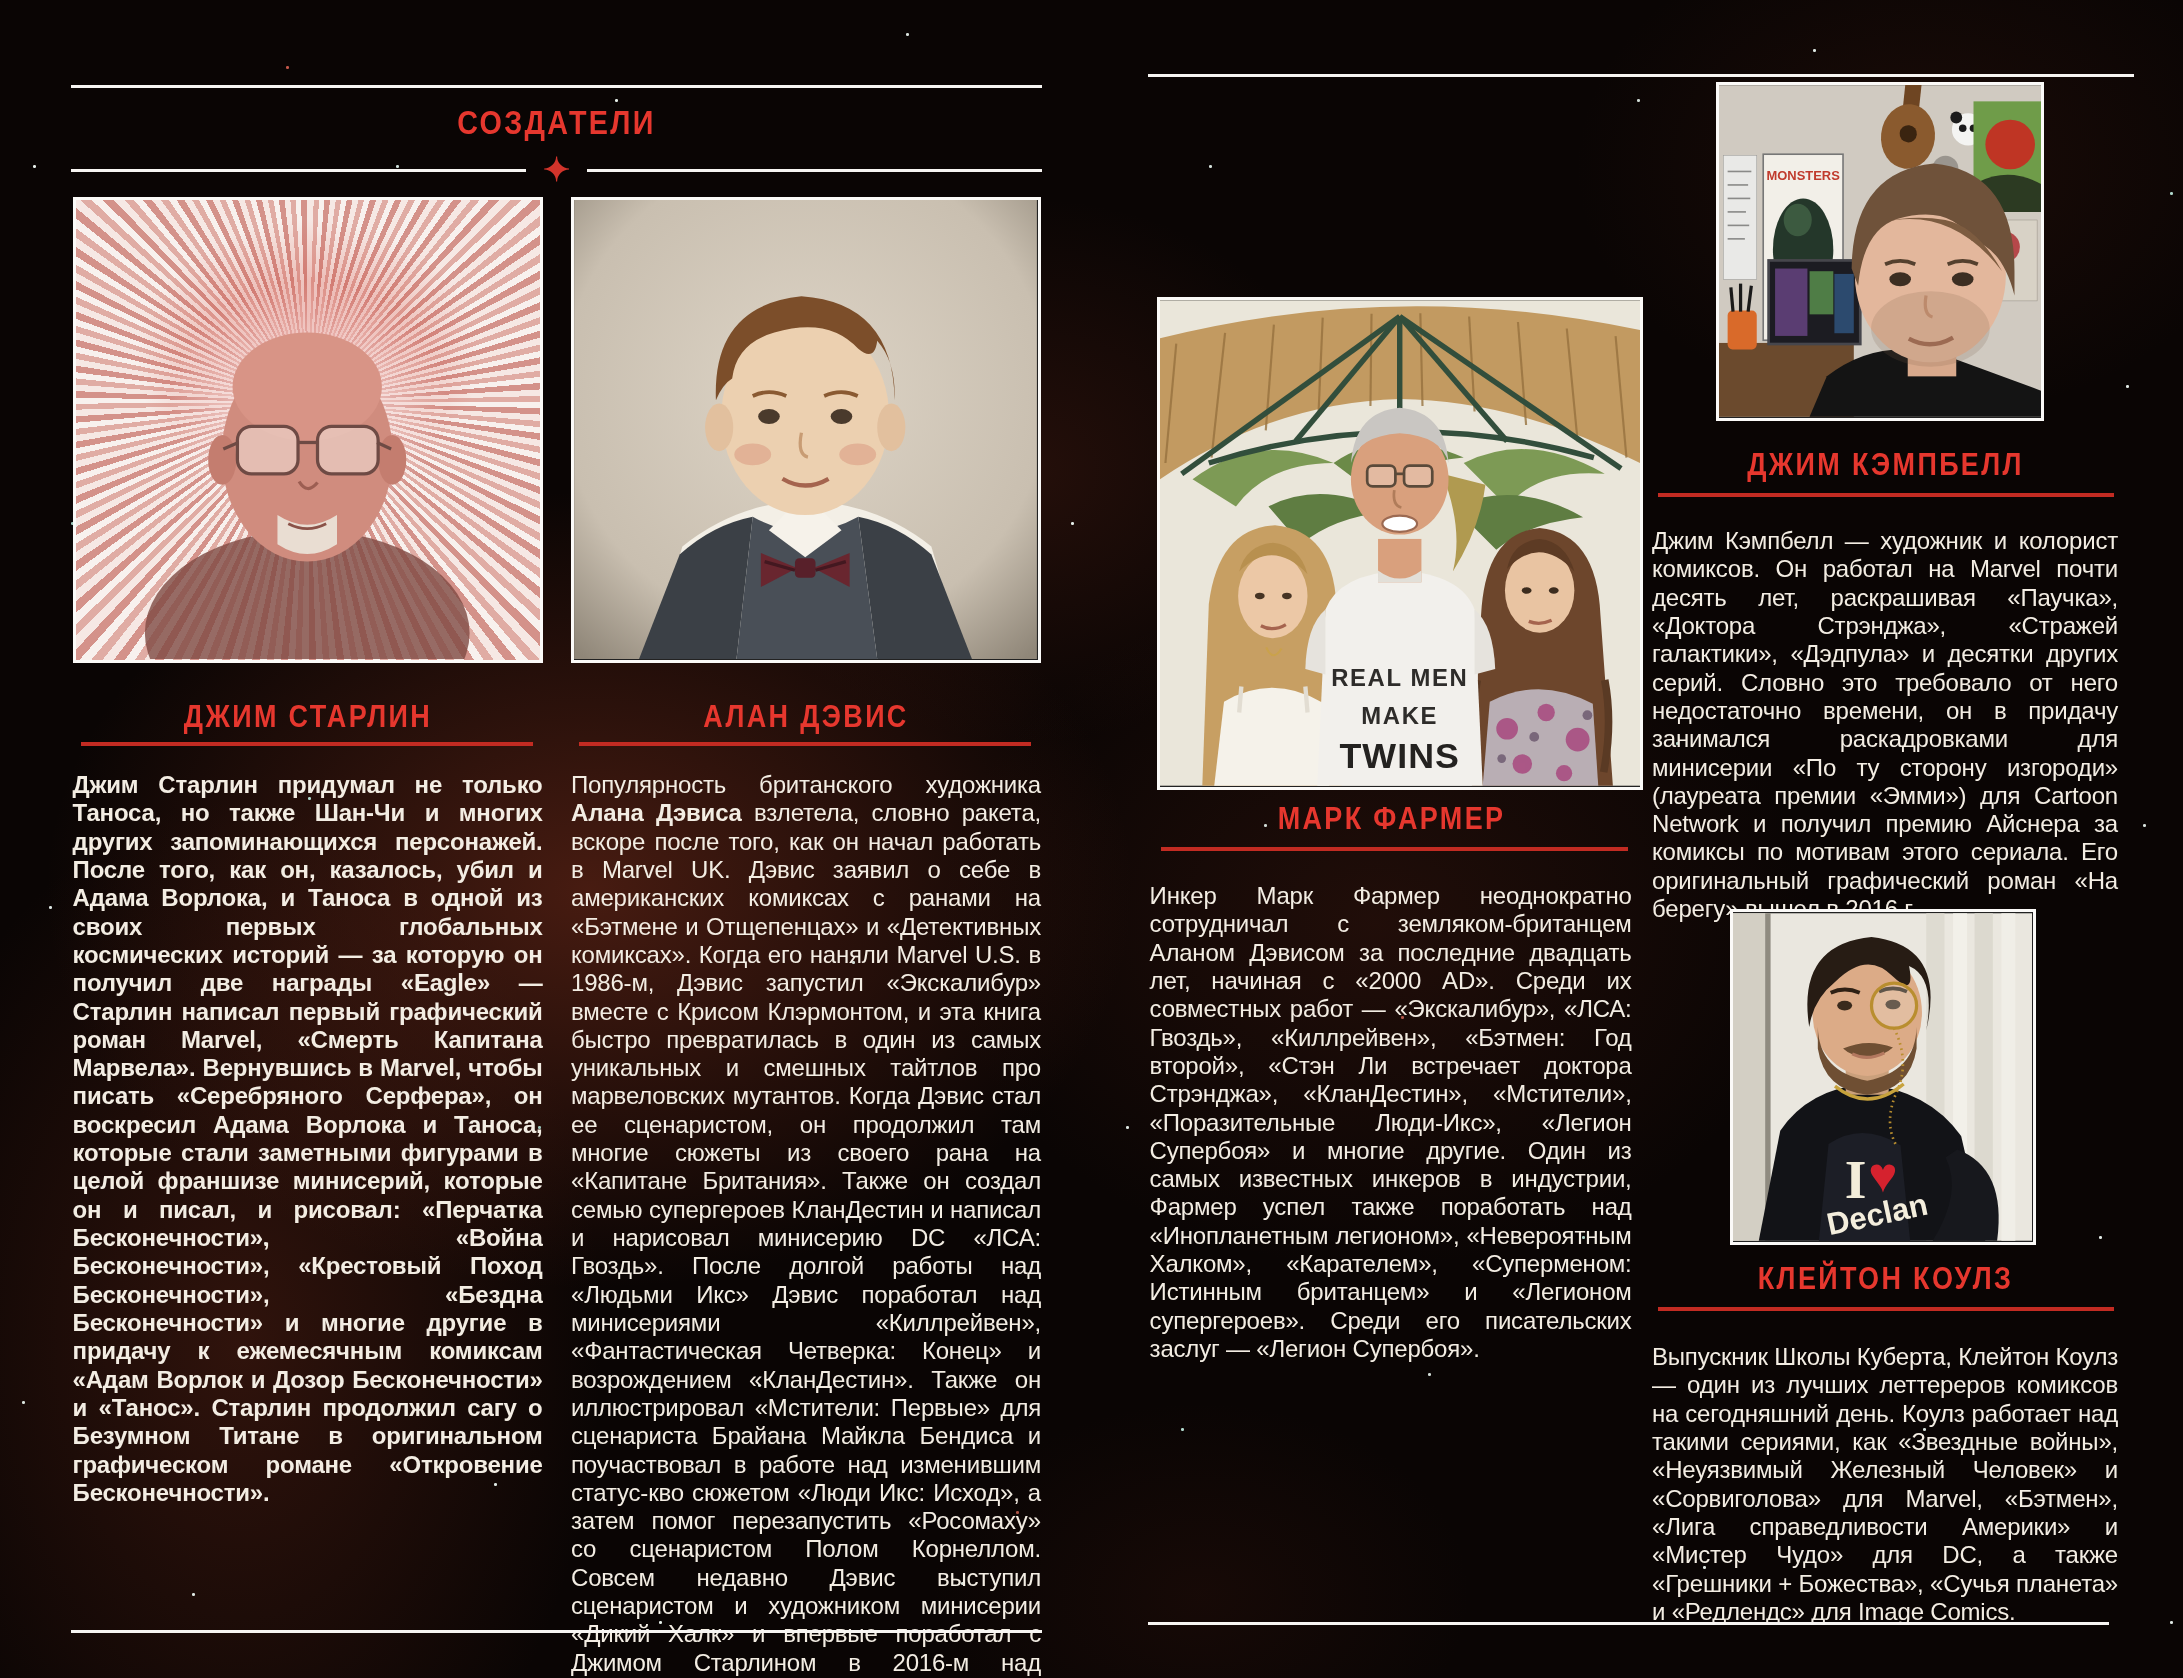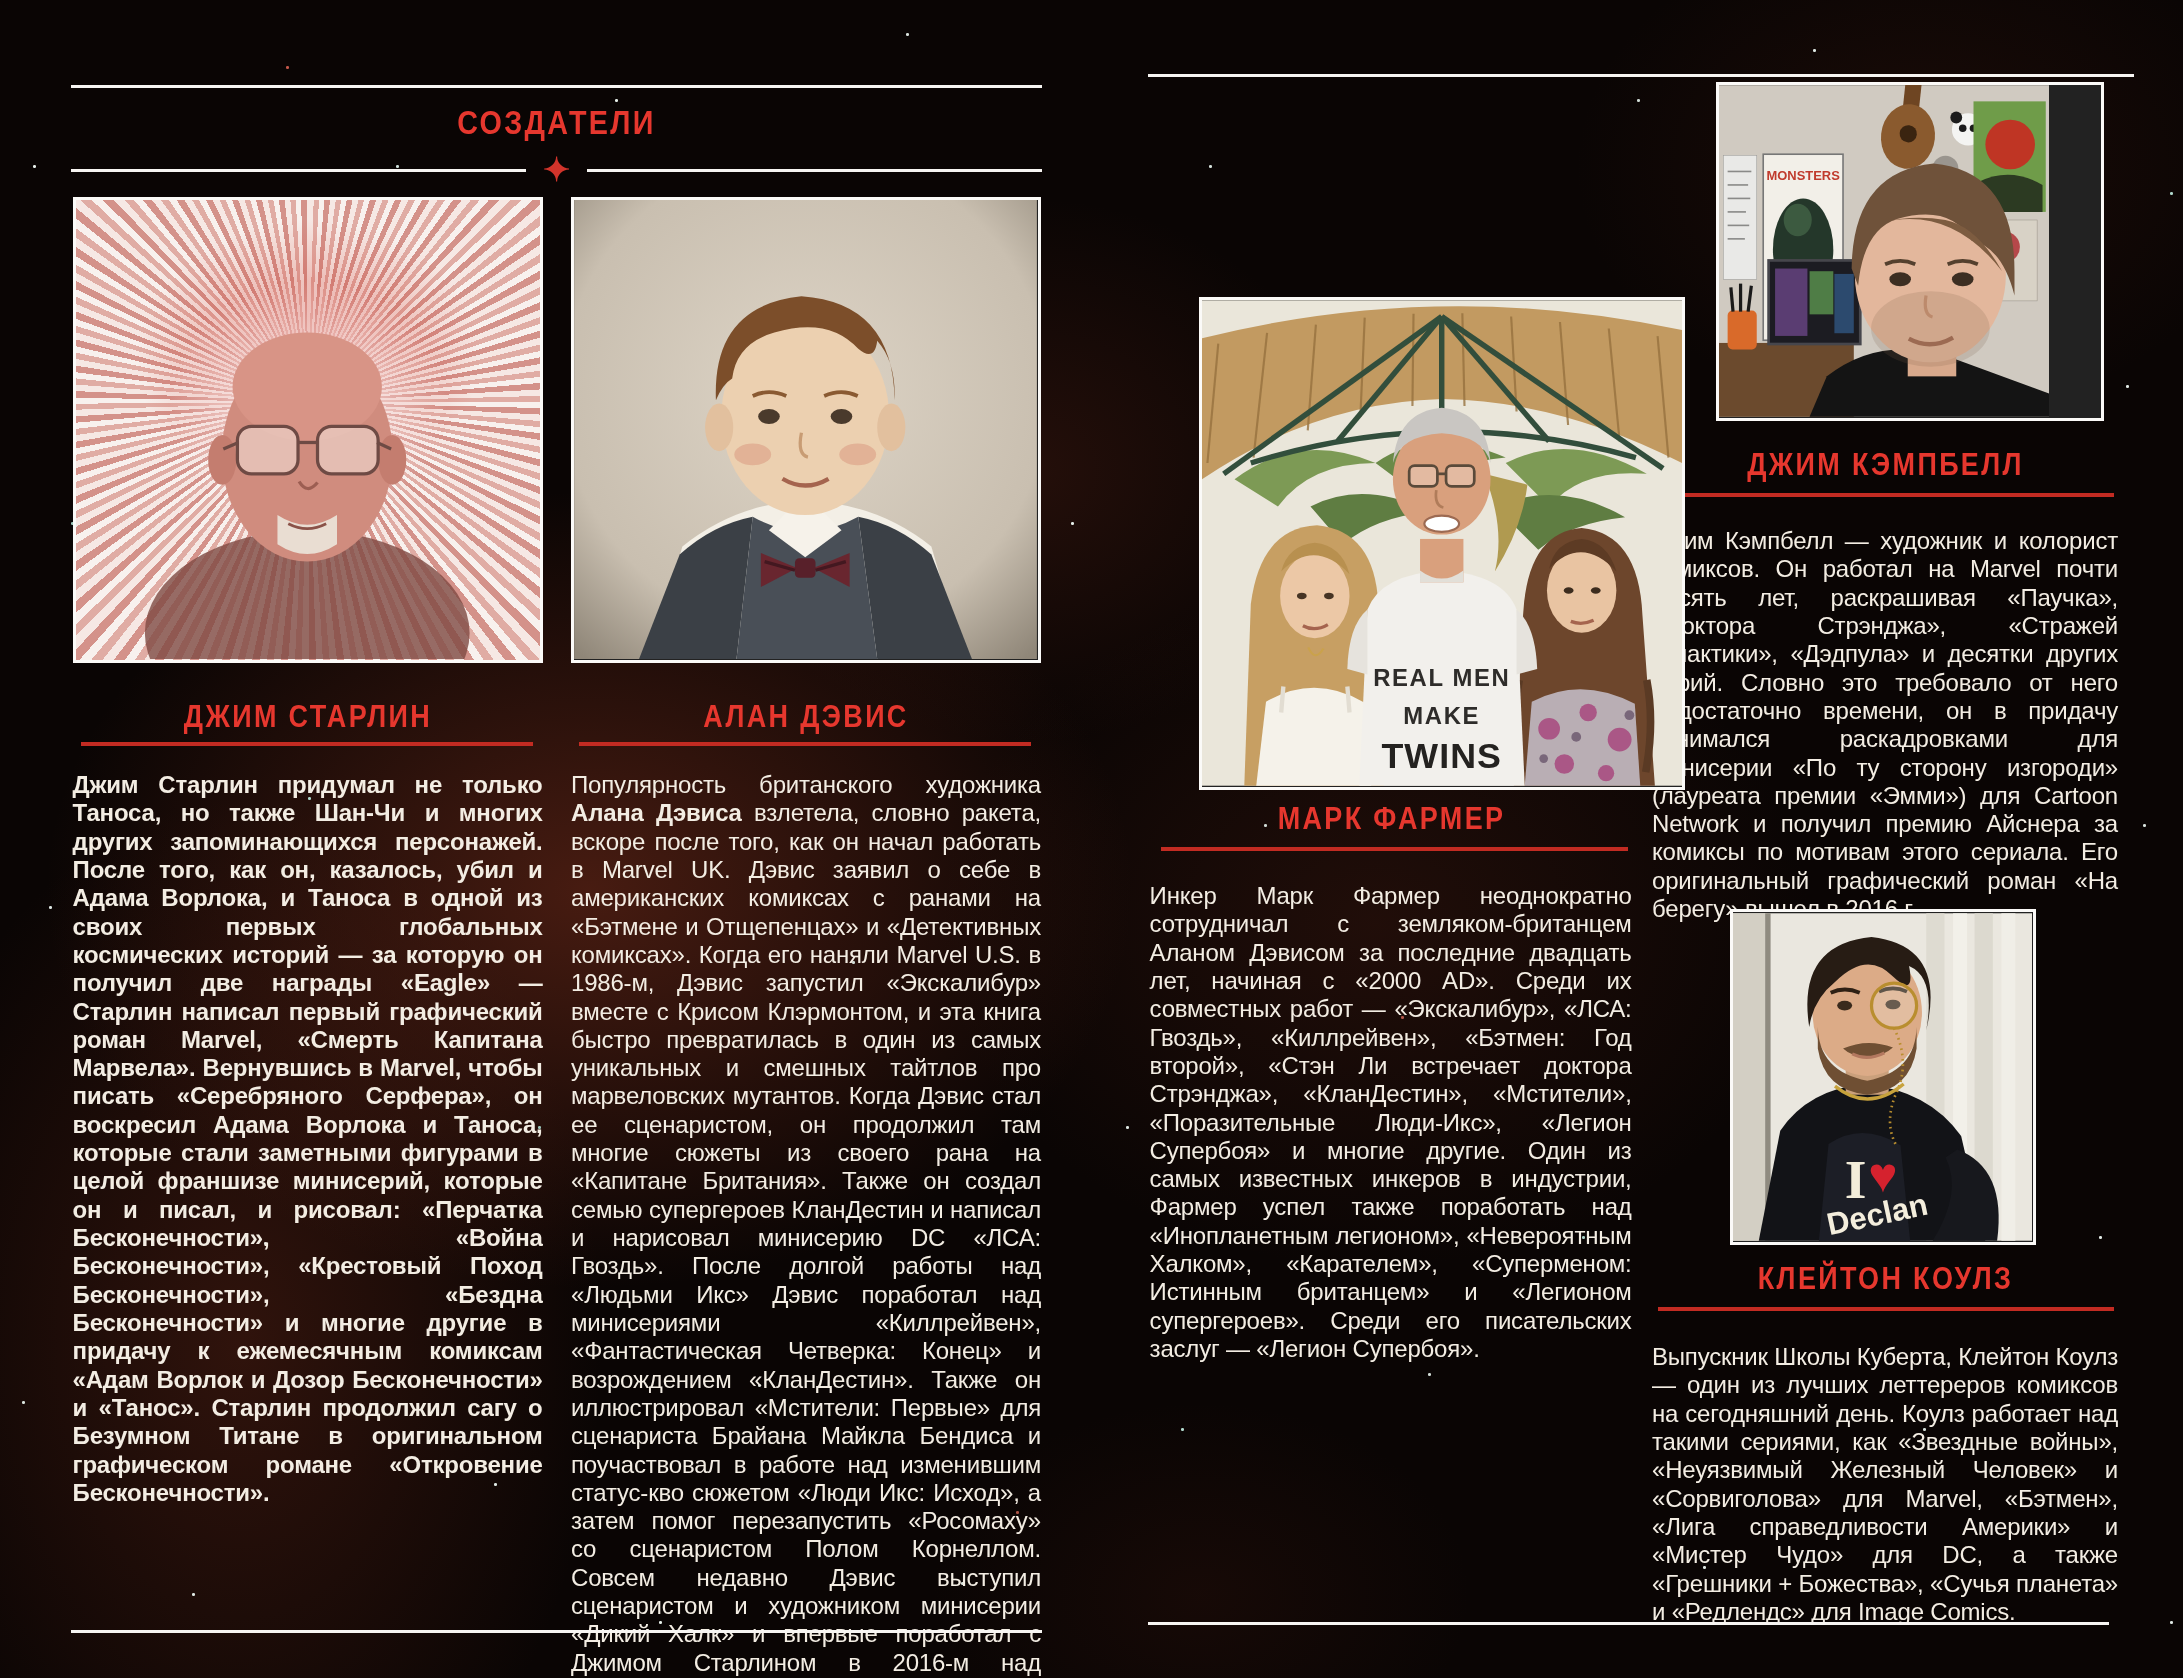--- a/index.html
+++ b/index.html
@@ -127,21 +127,21 @@
 
     <p class="bio bold" style="left:1.6px;top:759px;width:470px;margin:0;">Джим Старлин придумал не только Таноса, но также Шан-Чи и многих других запоминающихся персонажей. После того, как он, казалось, убил и Адама Ворлока, и Таноса в одной из своих первых глобальных космических историй — за которую он получил две награды «Eagle» — Старлин написал первый графический роман Marvel, «Смерть Капитана Марвела». Вернувшись в Marvel, чтобы писать «Серебряного Серфера», он воскресил Адама Ворлока и Таноса, которые стали заметными фигурами в целой франшизе минисерий, которые он и писал, и рисовал: «Перчатка Бесконечности», «Война Бесконечности», «Крестовый Поход Бесконечности», «Бездна Бесконечности» и многие другие в придачу к ежемесячным комиксам «Адам Ворлок и Дозор Бесконечности» и «Танос». Старлин продолжил сагу о Безумном Титане в оригинальном графическом романе «Откровение Бесконечности».</p>
     <p class="bio" style="left:500px;top:759px;width:470px;margin:0;"><span>Популярность британского художника </span><span class="bname">Алана Дэвиса</span><span> взлетела, словно ракета, вскоре после того, как он начал работать в Marvel UK. Дэвис заявил о себе в американских комиксах с ранами на «Бэтмене и Отщепенцах» и «Детективных комиксах». Когда его наняли Marvel U.S. в 1986-м, Дэвис запустил «Экскалибур» вместе с Крисом Клэрмонтом, и эта книга быстро превратилась в один из самых уникальных и смешных тайтлов про марвеловских мутантов. Когда Дэвис стал ее сценаристом, он продолжил там многие сюжеты из своего рана на «Капитане Британия». Также он создал семью супергероев КланДестин и написал и нарисовал минисерию DC «ЛСА: Гвоздь». После долгой работы над «Людьми Икс» Дэвис поработал над минисериями «Киллрейвен», «Фантастическая Четверка: Конец» и возрождением «КланДестин». Также он иллюстрировал «Мстители: Первые» для сценариста Брайана Майкла Бендиса и поучаствовал в работе над изменившим статус-кво сюжетом «Люди Икс: Исход», а затем помог перезапустить «Росомаху» со сценаристом Полом Корнеллом. Совсем недавно Дэвис выступил сценаристом и художником минисерии «Дикий Халк» и впервые поработал с Джимом Старлином в 2016-м над «Сущностью Бесконечности».</span></p>
 
     <div class="rule-w" style="left:0;top:1618px;width:971px;"></div>
   </div>
 
   <div class="page" style="left:1148px;width:986px;">
     <div class="rule-w" style="left:0;top:62px;width:986px;"></div>
 
-    <div class="photo" style="left:568px;top:70px;width:388px;height:339px;">
+    <div class="photo" style="left:568px;top:70px;width:328px;height:339px;">
       <svg viewBox="0 0 612 615" width="330" height="332">
         <rect width="612" height="615" fill="#d0cac1"></rect>
         <rect x="8" y="130" width="62" height="230" fill="#e9e9e7" stroke="#9a9a98"></rect>
         <g stroke="#8a8a88" stroke-width="3">
           <line x1="16" y1="160" x2="60" y2="160"></line>
             <line x1="16" y1="185" x2="54" y2="185"></line>
           <line x1="16" y1="210" x2="58" y2="210"></line>
             <line x1="16" y1="235" x2="50" y2="235"></line>
           <line x1="16" y1="260" x2="56" y2="260"></line>
             <line x1="16" y1="285" x2="48" y2="285"></line>
@@ -197,21 +197,21 @@
         <path d="M424 332 Q452 320 480 332" stroke="#54402e" stroke-width="7" fill="none"></path>
         <path d="M384 390 Q378 425 396 430" stroke="#bc8a6c" stroke-width="6" fill="none"></path>
         <path d="M352 470 Q392 492 434 468" stroke="#9c6a52" stroke-width="8" fill="none"></path>
       </svg>
     </div>
 
     <div class="rtitle h-name" style="left:504px;top:435px;width:467px;">ДЖИМ КЭМПБЕЛЛ</div>
     <div class="ul-red" style="left:510px;top:481px;width:456px;"></div>
     <p class="bio" style="left:504px;top:515px;width:466px;margin:0;">Джим Кэмпбелл — художник и колорист комиксов. Он работал на Marvel почти десять лет, раскрашивая «Паучка», «Доктора Стрэнджа», «Стражей галактики», «Дэдпула» и десятки других серий. Словно это требовало от него недостаточно времени, он в придачу занимался раскадровками для минисерии «По ту сторону изгороди» (лауреата премии «Эмми») для Cartoon Network и получил премию Айснера за комиксы по мотивам этого сериала. Его оригинальный графический роман «На берегу» вышел в 2016 г.</p>
 
-    <div class="photo" style="left:9.3px;top:285px;width:486px;height:493px;margin-left:42px;">
+    <div class="photo" style="left:9.3px;top:285px;width:486px;height:493px;">
       <svg viewBox="0 0 885 895" width="480" height="486">
         <rect width="885" height="895" fill="#eae6da"></rect>
         <g>
           <path d="M60 330 Q180 240 320 300 Q200 300 140 380 Z" fill="#7d9a55"></path>
           <path d="M320 300 Q420 230 560 290 Q450 300 400 360 Z" fill="#6b8a48"></path>
           <path d="M560 300 Q680 240 820 320 Q700 310 640 380 Z" fill="#7d9a55"></path>
           <path d="M200 380 Q300 330 420 390 Q320 400 260 450 Z" fill="#5f7d42"></path>
           <path d="M540 380 Q660 330 780 400 Q680 410 620 460 Z" fill="#5f7d42"></path>
           <path d="M520 320 Q560 420 540 500 Q590 420 600 340 Z" fill="#b09a50"></path>
         </g>

